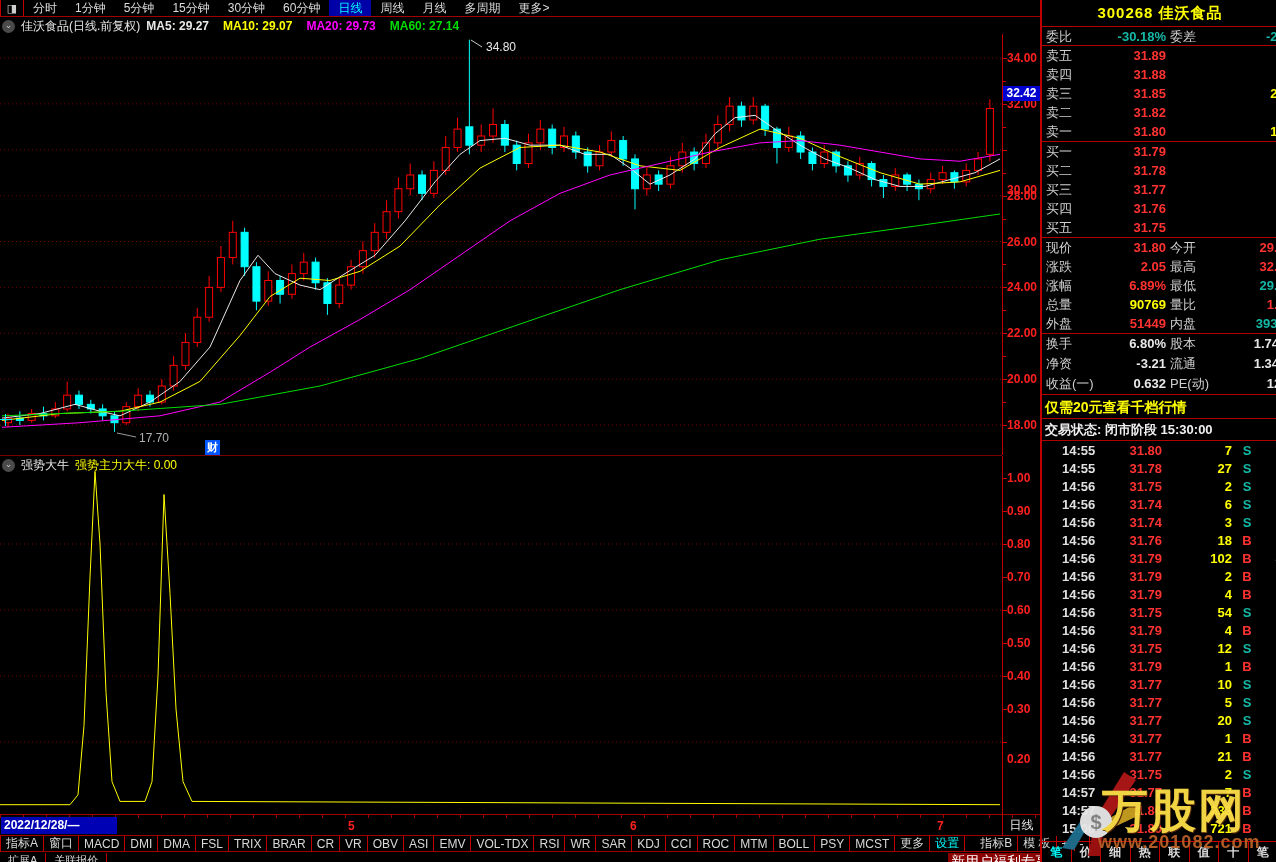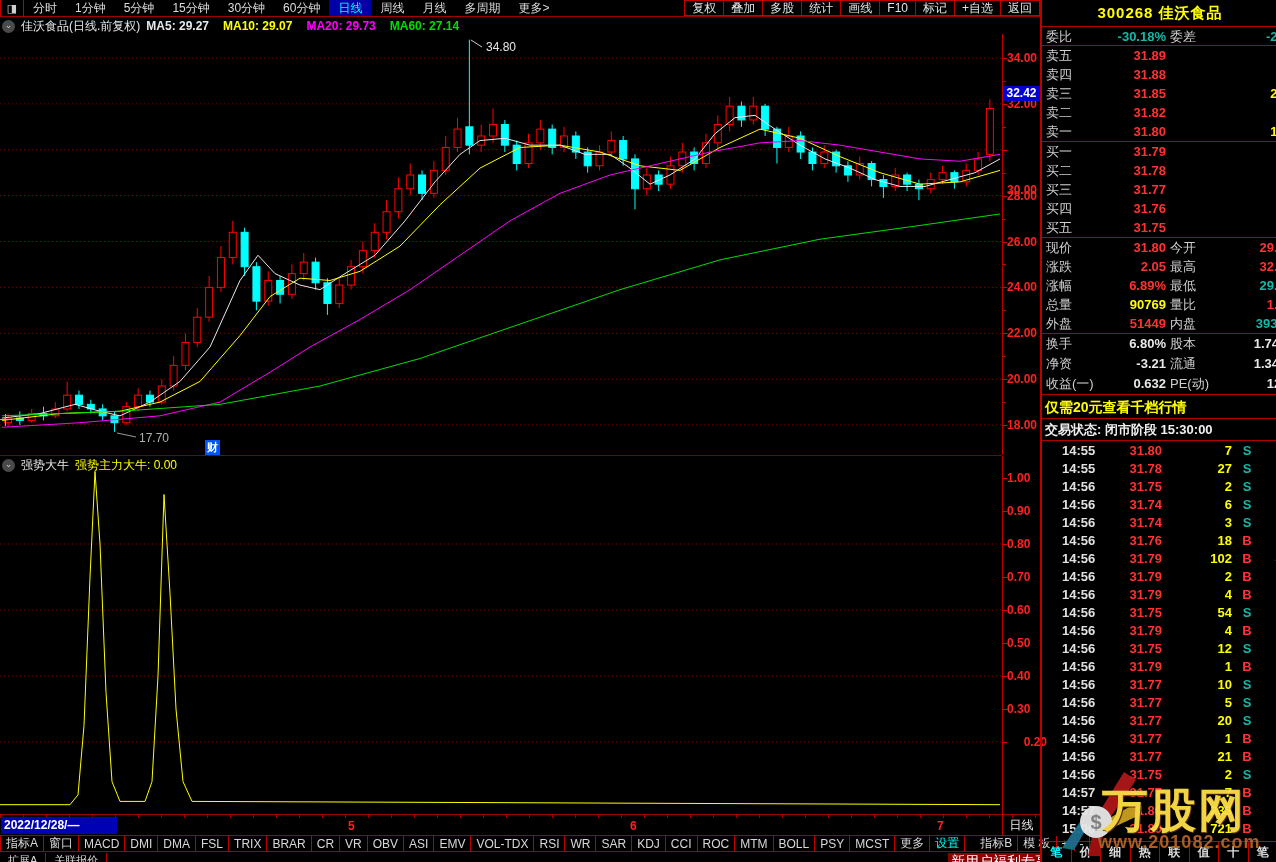--- a/index.html
+++ b/index.html
@@ -116,31 +116,20 @@
         <span class="period">15分钟</span>
         <span class="period">30分钟</span>
         <span class="period">60分钟</span>
         <span class="period sel">日线</span>
         <span class="period">周线</span>
         <span class="period">月线</span>
         <span class="period">多周期</span>
         <span class="period">更多&gt;</span>
       </span>
     <span id="top-spacer"></span>
-    <span id="top-buttons" style="display: flex;">
-        <span class="tbtn">复权</span>
-        <span class="tbtn">叠加</span>
-        <span class="tbtn">多股</span>
-        <span class="tbtn">统计</span>
-        <span class="tbtn">画线</span>
-        <span class="tbtn">F10</span>
-        <span class="tbtn">标记</span>
-        <span class="tbtn">+自选</span>
-        <span class="tbtn">返回</span>
-      </span>
   </div>
 
   <div id="chart-title" class="abs">
     <span class="chev">⌄</span>
     <span class="white">佳沃食品(日线.前复权)</span>
     <span id="ma-values">
         <span style="color: rgb(232, 232, 232);">MA5: 29.27</span>
         <span style="color: rgb(255, 255, 0);">MA10: 29.07</span>
         <span style="color: rgb(255, 0, 255);">MA20: 29.73</span>
         <span style="color: rgb(0, 221, 0);">MA60: 27.14</span>
@@ -390,21 +379,21 @@
       <div class="axis-label" style="top: 114px;">0.70</div>
       <div class="axis-tick" style="top: 154px;"></div>
       <div class="axis-label" style="top: 147px;">0.60</div>
       <div class="axis-tick" style="top: 187px;"></div>
       <div class="axis-label" style="top: 180px;">0.50</div>
       <div class="axis-tick" style="top: 220px;"></div>
       <div class="axis-label" style="top: 213px;">0.40</div>
       <div class="axis-tick" style="top: 253px;"></div>
       <div class="axis-label" style="top: 246px;">0.30</div>
       <div class="axis-tick" style="top: 286px;"></div>
-      <div class="axis-label" style="top: 279px; text-align: right;">0.20</div>
+      <div class="axis-label" style="top: 296px;">0.20</div>
     </div>
 
   <div id="badge-cai" class="abs">财</div>
   <div id="crosshair" class="abs">
     <span class="h"></span>
       <span class="vv"></span>
   </div>
 
   <div id="date-axis" class="abs">
     <div id="date-chip">2022/12/28/—</div>

